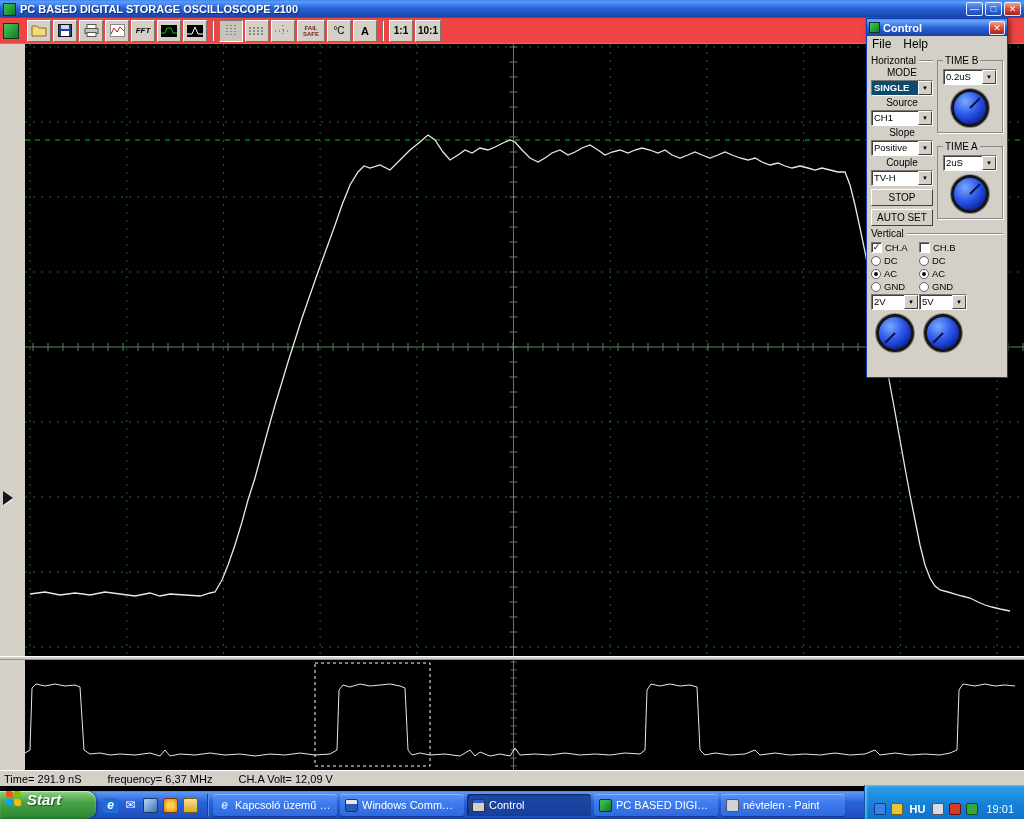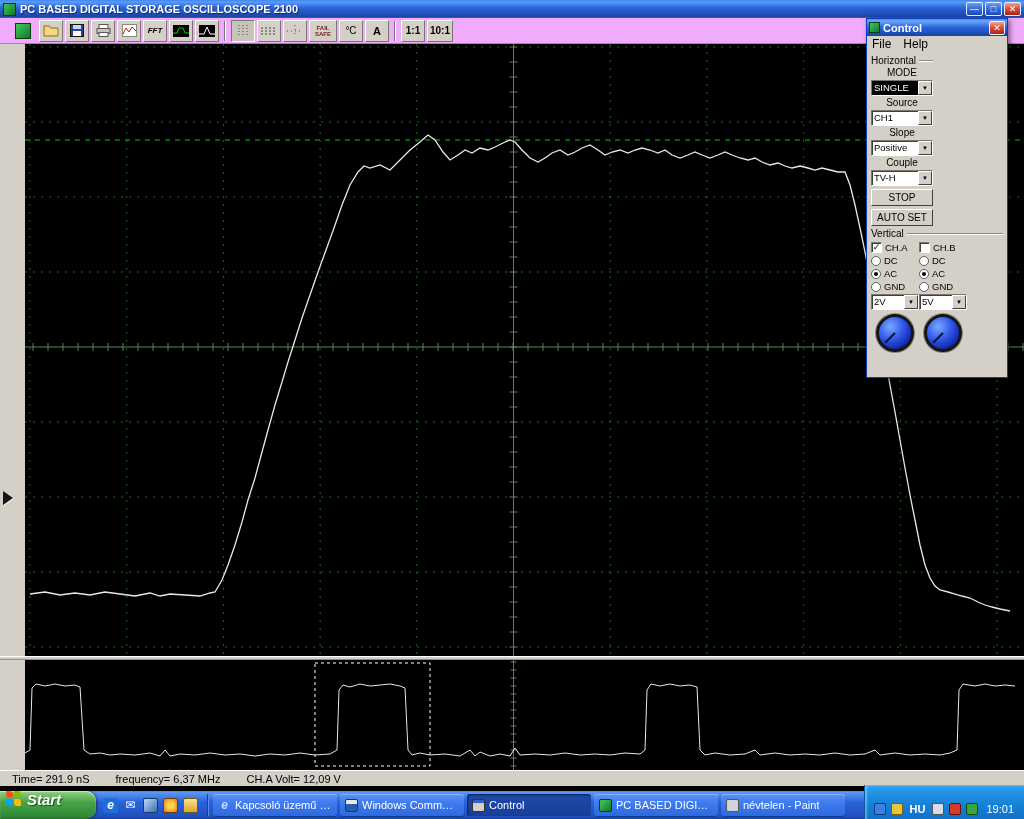--- a/index.html
+++ b/index.html
@@ -13,22 +13,22 @@
   .title-text { color:#fff; font-weight:bold; font-size:11px; text-shadow:1px 1px 1px #0a2a6a; flex:1;
     white-space:nowrap; overflow:hidden; }
   .caption-btns { display:flex; gap:2px; }
   .wbtn { width:17px; height:14px; border-radius:2px; border:1px solid #e8f0ff; color:#fff; font-size:9px;
     line-height:12px; text-align:center; font-style:normal;
     background:linear-gradient(180deg,#6a9cf5,#3a6fe0 45%,#1e4cb0); }
   .wbtn i { font-style:normal; }
   .wbtn.close { background:linear-gradient(180deg,#f5a48c,#e0503a 45%,#a82412); }
 
   
-  .toolbar { height:26px; background:#f0abfc; border-bottom:1px solid #928f86; display:flex; align-items:center;
-    gap:2px; padding:0 15px; }
+  .toolbar { height:26px; background:#ef4444; border-bottom:1px solid #928f86; display:flex; align-items:center;
+    gap:2px; padding:0 3px; }
   .tb-appicon { width:16px; height:16px; margin-right:6px; background:linear-gradient(135deg,#44cc5a,#0e7a2a);
     border:1px solid #0a3a14; }
   .tbtn { appearance:none; height:22px; min-width:24px; background:#d4d0c8; border:1px solid;
     border-color:#ffffff #7a776e #7a776e #ffffff; display:flex; align-items:center; justify-content:center;
     font-family:inherit; font-size:10px; color:#000; padding:0 2px; }
   .tbtn.pressed { border-color:#7a776e #ffffff #ffffff #7a776e; background:#c8c4bc; }
   .tbtn.fft { font-size:8px; font-weight:bold; font-style:italic; }
   .tbtn.failsafe { font-size:6px; line-height:6px; width:28px; white-space:normal; font-weight:bold; color:#7a2020; text-align:center; }
   .tbtn.ratio { font-weight:bold; }
   .tbtn.fontbtn { font-weight:bold; font-size:11px; }
@@ -39,21 +39,21 @@
   .gutter { width:25px; background:#d4d0c8; position:relative; flex:none; }
   .trig-marker { position:absolute; left:3px; top:447px; width:0; height:0;
     border-left:10px solid #15151a; border-top:7px solid transparent; border-bottom:7px solid transparent;
     filter:drop-shadow(1px 1px 0 #f0f0f0); }
   #main-svg { display:block; background:#000; }
   #ov-svg { display:block; background:#000; }
   .scope-sep { height:4px; background:#d4d0c8; border-top:1px solid #fff; border-bottom:1px solid #928f86; }
 
   
   .statusbar { height:16px; background:#d4d0c8; border-top:1px solid #fff; display:flex; align-items:center;
-    font-size:11px; color:#000; padding-left:12px; }
+    font-size:11px; color:#000; padding-left:4px; }
   .status-item { margin-right:26px; white-space:nowrap; }
 
   
   .ctlwin { position:absolute; left:866px; top:18px; width:142px; height:360px; background:#d4d0c8;
     border:1px solid #0a3cc0; box-shadow:2px 2px 5px rgba(0,0,0,.5); font-size:10px; }
   .ctl-titlebar { height:17px; display:flex; align-items:center; gap:3px; padding:0 2px;
     background:linear-gradient(180deg,#4a90f5 0%,#6aa6f8 12%,#2a63d9 50%,#1a45a8 95%); }
   .ctl-icon { width:11px; height:11px; background:linear-gradient(135deg,#44cc5a,#0e7a2a); border:1px solid #0a3a14; }
   .ctl-title { color:#fff; font-weight:bold; font-size:11px; flex:1; }
   .xbtn { width:16px; height:14px; border-radius:2px; border:1px solid #f0f4ff; color:#fff; font-size:9px;
@@ -63,21 +63,21 @@
   .ctl-body { padding:2px 4px; }
   .ctl-top { display:flex; gap:4px; }
   .ctl-left { width:62px; display:flex; flex-direction:column; flex:none; }
   .ctl-right { flex:1; display:flex; flex-direction:column; gap:9px; padding-top:3px; }
   .grplabel { display:flex; align-items:center; font-size:10px; height:12px; margin-top:1px; }
   .grplabel::after { content:""; flex:1; border-top:1px solid #8a8a8a; box-shadow:0 1px 0 #fff; margin-left:3px; }
   .small-label { text-align:center; font-size:10px; height:12px; margin-top:1px; }
   .combo { display:flex; height:16px; background:#fff; border:1px solid; border-color:#7a776e #fff #fff #7a776e;
     box-shadow:inset 1px 1px 0 #404040; margin-top:1px; }
   .combo-text { flex:1; font-size:9.5px; padding:1px 2px; color:#000; white-space:nowrap; overflow:hidden; }
-  .combo.hl .combo-text { background:#000000; color:#fff; }
+  .combo.hl .combo-text { background:#0c4a6e; color:#fff;font-weight:bold; }
   .combo-btn { width:14px; flex:none; background:#d4d0c8; border:1px solid; border-color:#fff #404040 #404040 #fff;
     display:flex; align-items:center; justify-content:center; font-size:6px; color:#000; }
   .btn95 { height:17px; margin-top:3px; background:#d4d0c8; border:1px solid; border-color:#fff #404040 #404040 #fff;
     font-size:10px; text-align:center; line-height:15px; }
   .gbox { position:relative; border:1px solid #8a8a8a; box-shadow:1px 1px 0 #fff; padding:7px 5px 5px; margin-top:4px; }
   .glabel { position:absolute; top:-6px; left:5px; background:#d4d0c8; padding:0 2px; font-size:10px; }
   .knob { width:38px; height:38px; border-radius:50%; margin:4px auto 0; position:relative;
     background:radial-gradient(circle at 35% 30%, #7aa8ff 0%, #2b55e8 45%, #0d20a0 80%, #0a1878 100%);
     border:3px solid #161616; box-shadow:0 0 0 1px #8a8a8a; }
   .pointer { position:absolute; left:calc(50% - 1px); top:50%; width:2px; height:14px; background:#061245;
@@ -428,20 +428,42 @@
               <span class="combo-btn">▼</span>
             </div>
           <div class="small-label">Couple</div>
           <div class="combo">
               <span class="combo-text">TV-H</span>
               <span class="combo-btn">▼</span>
             </div>
           <div class="btn95">STOP</div>
           <div class="btn95">AUTO SET</div>
         </div>
+        <div class="ctl-right">
+          <div class="gbox">
+            <span class="glabel">TIME B</span>
+            <div class="combo">
+                <span class="combo-text">0.2uS</span>
+                <span class="combo-btn">▼</span>
+              </div>
+            <div class="knob">
+                <div class="pointer p-ur"></div>
+              </div>
+          </div>
+          <div class="gbox">
+            <span class="glabel">TIME A</span>
+            <div class="combo">
+                <span class="combo-text">2uS</span>
+                <span class="combo-btn">▼</span>
+              </div>
+            <div class="knob">
+                <div class="pointer p-ur"></div>
+              </div>
+          </div>
+        </div>
       </div>
       <div class="grplabel">
           <span>Vertical</span>
         </div>
       <div class="vert-grid">
         <div class="vcol">
           <div class="opt">
               <span class="cb checked">
                 <i>✓</i>
               </span>

